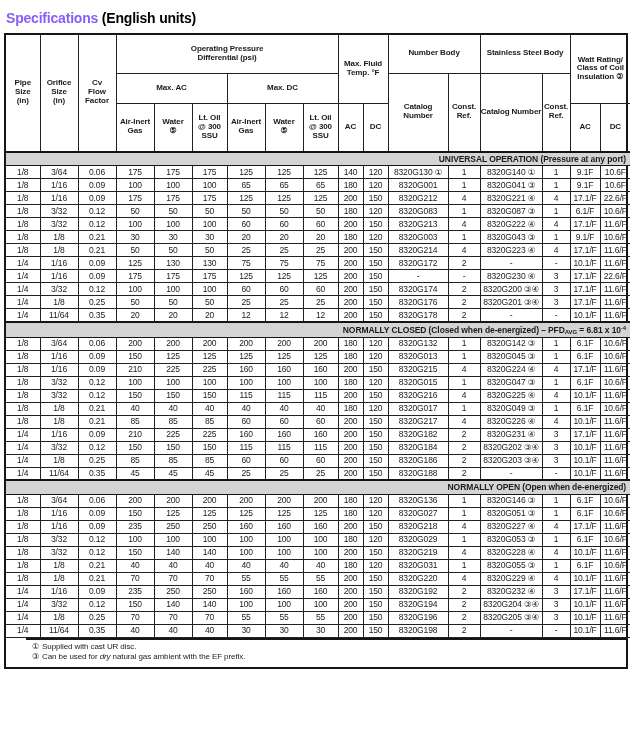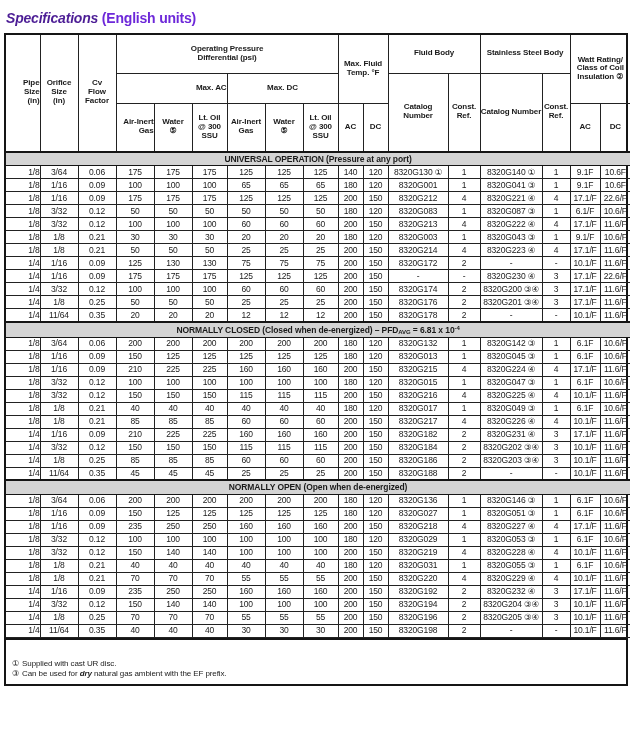--- a/index.html
+++ b/index.html
@@ -6,22 +6,22 @@
   html, body {
     width: 632px; height: 737px;
     background: #ffffff;
     font-family: "Liberation Sans", sans-serif;
     color: #1a1a1a;
     overflow: hidden;
   }
   .page { padding: 8px 4px 0 4px; }
 
   .page-title { padding: 2px 2px 7px 2px; font-size: 14px; letter-spacing: -0.2px; }
-  .title-main { font-weight: 700; color: #4c1d95; font-style: italic; }
-  .title-sub  { font-weight: 700; color: #6d28d9; }
+  .title-main { font-weight: 700; color: #8b5cf6; }
+  .title-sub  { font-weight: 700; color: #000000; }
 
   .table-frame { border: 2px solid #151515; }
 
   table {
     width: 100%;
     border-collapse: collapse;
     table-layout: fixed;
   }
   th, td {
     border: 1px solid #222222;
@@ -31,56 +31,57 @@
     white-space: pre-line;
   }
   thead th {
     font-size: 8px;
     font-weight: 700;
     line-height: 1.12;
     padding: 10px 0;
     letter-spacing: -0.1px;
   }
   thead tr:first-child th { border-top: none; }
-  th:first-child, td:first-child { border-left: none; text-align: right; }
+  th:first-child, td:first-child { border-left: none; }
   th:last-child,  td:last-child  { border-right: none; }
   thead tr:last-child th { border-bottom: 2px solid #151515; }
 
   tbody td {
     font-size: 8.5px;
     height: 13px;
     line-height: 1;
     padding: 1px 0;
     letter-spacing: -0.15px;
   }
   tr.section-row td {
     background: #d4d4d4;
-    text-align: center;
+    text-align: right;
     font-weight: 700;
     font-size: 8.5px;
     padding: 2px 4px;
     border-top: 2px solid #151515;
     border-bottom: 1.5px solid #151515;
     letter-spacing: -0.1px;
   }
   tr.section-row td sub { font-size: 6px; vertical-align: -1px; }
   tr.section-row td sup { font-size: 6px; vertical-align: 3px; }
 
   .footnotes {
     border-top: 2px solid #151515;
-    padding: 19px 6px 5px 6px;
+    padding: 2px 6px 5px 6px;
+    margin-left: 20px;
   }
   .footnote-line {
     font-size: 8px;
     line-height: 1.28;
     color: #222;
     letter-spacing: -0.1px;
   }
   .footnote-line .fn-marker { margin-right: 3px; }
-  .footnote-line .fn-em { font-weight: 700; font-style: italic; }
+  .footnote-line .fn-em { font-weight: 400; font-style: italic; }
 </style>
 </head>
 <body>
 
 <div class="page">
 
   <div class="page-title">
     <span class="title-main">Specifications</span>
     <span class="title-sub">(English units)</span>
   </div>
@@ -114,21 +115,21 @@
           <th rowspan="3">Orifice
 Size
 (in)</th>
           <th rowspan="3">Cv
 Flow
 Factor</th>
           <th colspan="6">Operating Pressure
 Differential (psi)</th>
           <th colspan="2" rowspan="2">Max. Fluid
 Temp. °F</th>
-          <th colspan="2">Fluid Body</th>
+          <th colspan="2">Number Body</th>
           <th colspan="2">Stainless Steel Body</th>
           <th colspan="2" rowspan="2">Watt Rating/
 Class of Coil
 Insulation ②</th>
         </tr>
         <tr>
           <th colspan="3">Max. AC</th>
           <th colspan="3">Max. DC</th>
           <th rowspan="2">Catalog Number</th>
           <th rowspan="2">Const.

